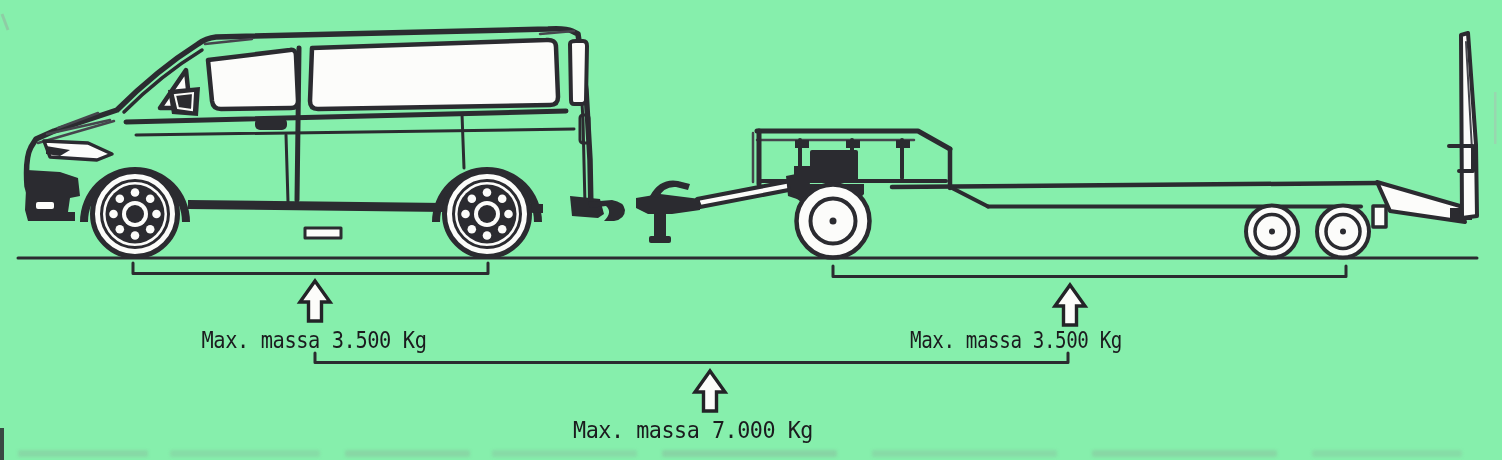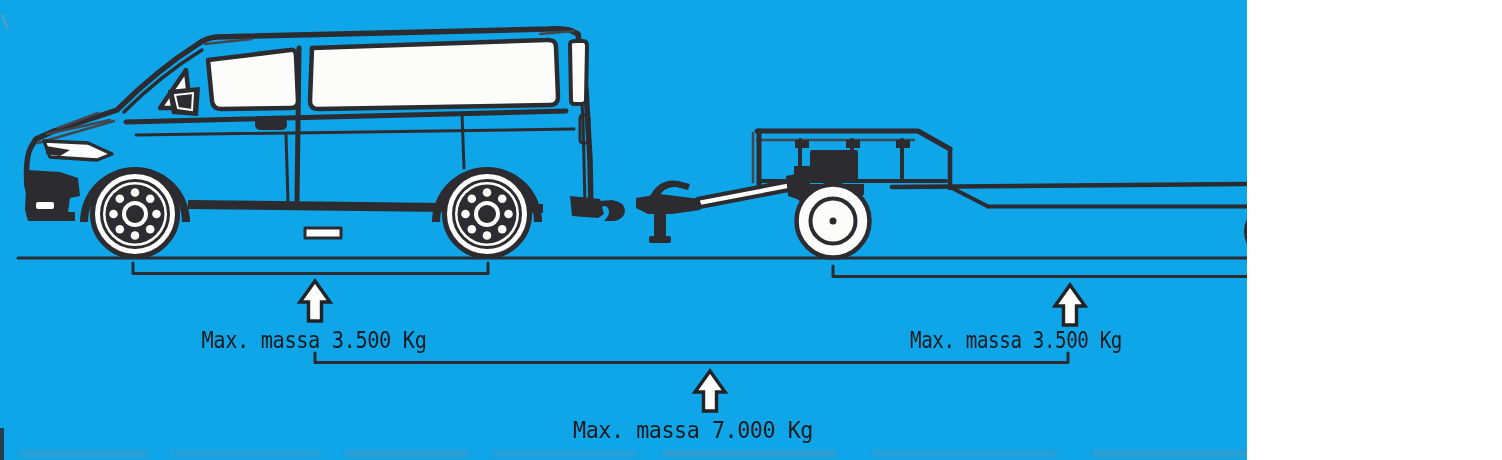--- a/index.html
+++ b/index.html
@@ -1,16 +1,16 @@
 <!DOCTYPE html>
 <html><head>
 <meta charset="utf-8">
 <style>
   html,body{margin:0;padding:0;background:#ffffff;}
-  .figure{position:relative;width:1247px;height:460px;background:#0ea5e9;overflow:hidden;
+  .figure{position:relative;width:1502px;height:460px;background:#86efac;overflow:hidden;
           font-family:"DejaVu Sans Mono","Liberation Mono",monospace;}
   svg{position:absolute;left:0;top:0;}
   .s{stroke:#2b2b30;fill:none;stroke-linecap:round;stroke-linejoin:round;}
   .f{fill:#2b2b30;stroke:none;}
   .wf{fill:#fcfcfa;}
   .thin{stroke:#45454c;}
   text.lbl{font-family:"DejaVu Sans Mono","Liberation Mono",monospace;
            font-size:23.5px;fill:#1b1b1e;letter-spacing:-0.5px;}
   
   .scanband{position:absolute;left:0;top:448px;width:1502px;height:12px;filter:blur(1.8px);}

